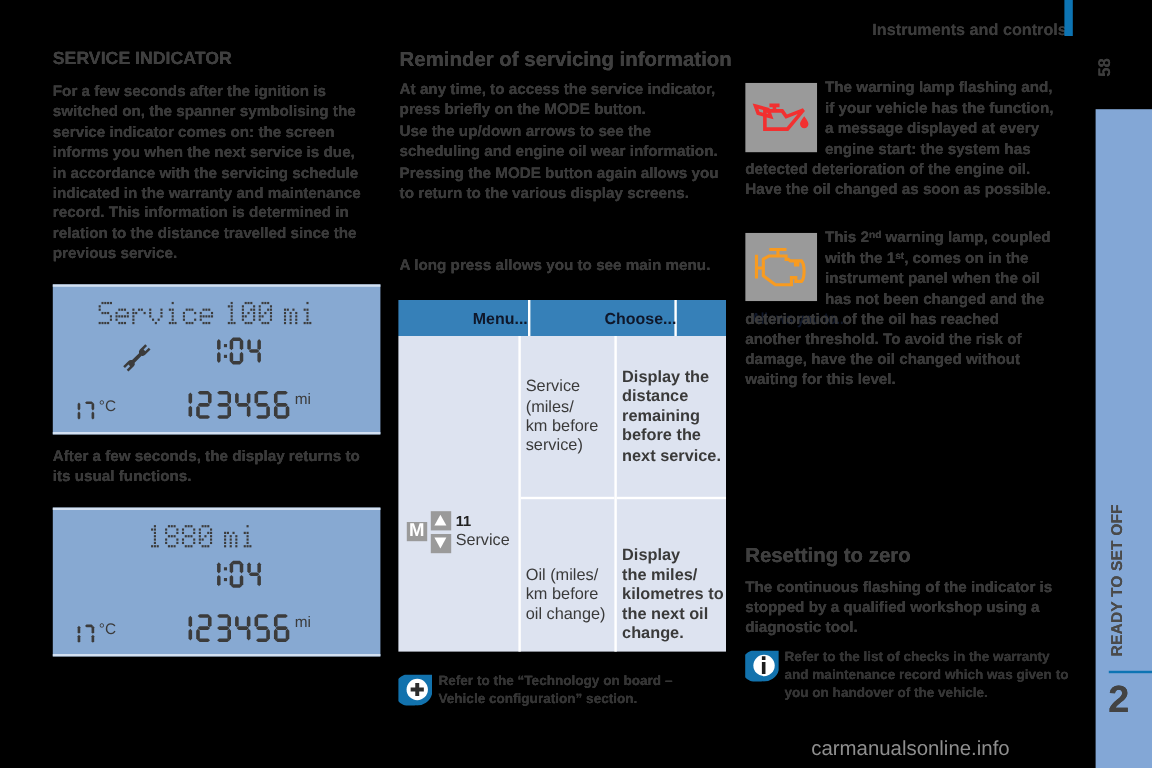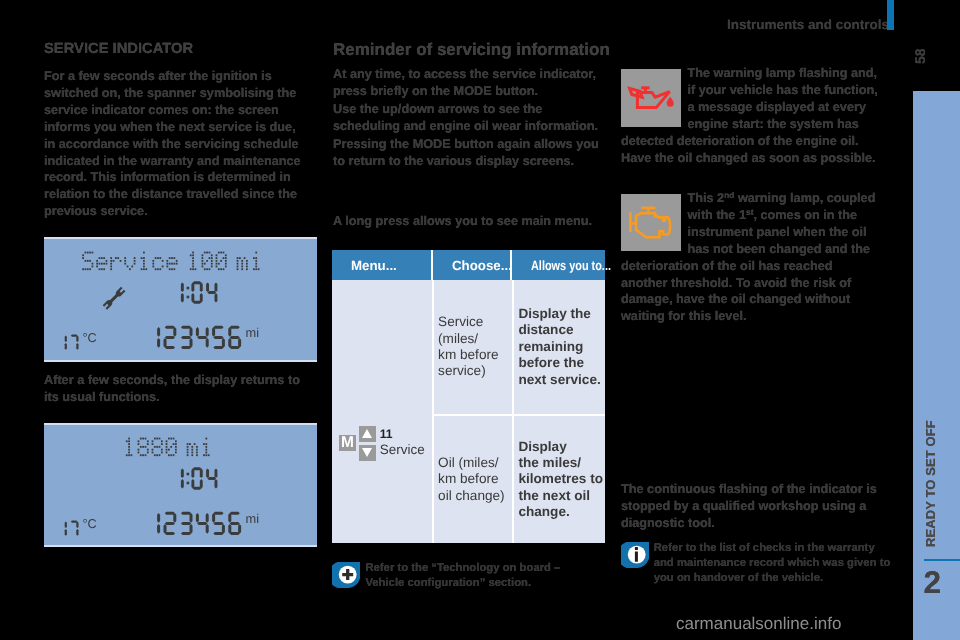--- a/index.html
+++ b/index.html
@@ -40,35 +40,35 @@
   .lcd{position:absolute;left:44px;width:273px;background:#87a9d2;
        border-top:2px solid #d3e0f1;border-bottom:2px solid #d3e0f1;box-sizing:border-box;}
   .lcd1{top:237px;height:125px;}
   .lcd2{top:423px;height:124px;}
   .lcdsvg{display:block;position:absolute;left:0;top:-2px;}
   .c1b{position:absolute;left:44px;top:372px;width:272px;}
 
   
   .tbl{position:absolute;left:332px;top:250px;width:273px;height:293px;}
   .tbl-head{display:flex;height:30px;background:#3680b8;}
-  .tbl-head > div{color:#ffffff;font-size:13.3px;font-weight:bold;white-space:nowrap;
-                  display:flex;align-items:center;padding-left:19px;box-sizing:border-box;}
+  .tbl-head > div{color:#0f172a;font-size:13.3px;font-weight:bold;white-space:nowrap;
+                  display:flex;align-items:center;padding-left:19px;box-sizing:border-box;margin-left:43px;}
   .th1{width:101px;border-right:2.2px solid #fff;}
   .th2{width:79px;border-right:2.2px solid #fff;}
   .th3{width:91px;}
   .th3 span{display:inline-block;transform:scaleX(.82);transform-origin:left center;}
 
   .tbl-body{display:flex;height:263px;background:#dde3f0;}
   .tb-c1{width:101px;border-right:2.2px solid #fff;position:relative;}
   .tb-c2{width:79px;border-right:2.2px solid #fff;}
   .tb-c3{width:91px;font-weight:bold;}
   .cell{box-sizing:border-box;padding:0 2px 0 4px;font-size:13.6px;line-height:16.4px;
         color:#3a3a3a;white-space:pre;}
   .tb-c2 .r1,.tb-c3 .r1{height:134px;display:flex;flex-direction:column;justify-content:center;}
-  .tb-c2 .r2,.tb-c3 .r2{height:126.8px;display:flex;flex-direction:column;justify-content:center;}
+  .tb-c2 .r2,.tb-c3 .r2{height:126.8px;display:flex;flex-direction:column;justify-content:center;margin-top:16px;}
   .row-div{height:2.2px;background:#fff;}
 
   
   .note{position:absolute;display:flex;align-items:flex-start;}
   .note-txt{font-size:11.3px;font-weight:bold;line-height:15.3px;color:#353535;}
   .note2{left:332.4px;top:561.9px;width:280px;}
   .note3{left:620.7px;top:541.9px;width:280px;}
   .note .ic-plus,.note .ic-info{flex:0 0 auto;line-height:0;}
   .note .note-txt{margin-left:5px;margin-top:-1px;width:223px;}
   .note3 .note-txt{width:242px;}
@@ -572,20 +572,21 @@
                    L41.9,23.4 L41.9,26.8 L43.8,26.8 L43.8,23.4 L46.9,23.4
                    C49.8,26.5 49.8,37.4 46.9,40.5 L42.2,40.5 L42.2,37.4 L38.5,37.4
                    L38.5,43.3 L25.1,43.3 L15.1,35.8 Z"></path>
         </g>
       </svg>
     </span>
     <p class="body">This 2<sup>nd</sup> warning lamp, coupled with the 1<sup>st</sup>, comes on in the instrument panel when the oil has not been changed and the deterioration of the oil has reached another threshold. To avoid the risk of damage, have the oil changed without waiting for this level.</p>
   </div>
 
 
+  <h3 class="sub p3d">Resetting to zero</h3>
   <p class="body p3e">The continuous flashing of the indicator is stopped by a qualified workshop using a diagnostic tool.</p>
 
   <div class="note note3">
     <span class="ic-info">
       <svg viewBox="0 0 28 26" width="28" height="26">
         <path d="M5.5,0 H28 V16.5 A13,13 0 0 1 14.5,26 A13,13 0 0 1 5.5,0 Z" fill="#1272ad"></path>
         <circle cx="15.7" cy="12.6" r="8.9" fill="#fff"></circle>
         <path d="M13.9,4.9h3.0v3.1h-3.0z M13.9,9.6h3.0v10.1h-3.0z" fill="#1d1d1d"></path>
       </svg>
     </span>

